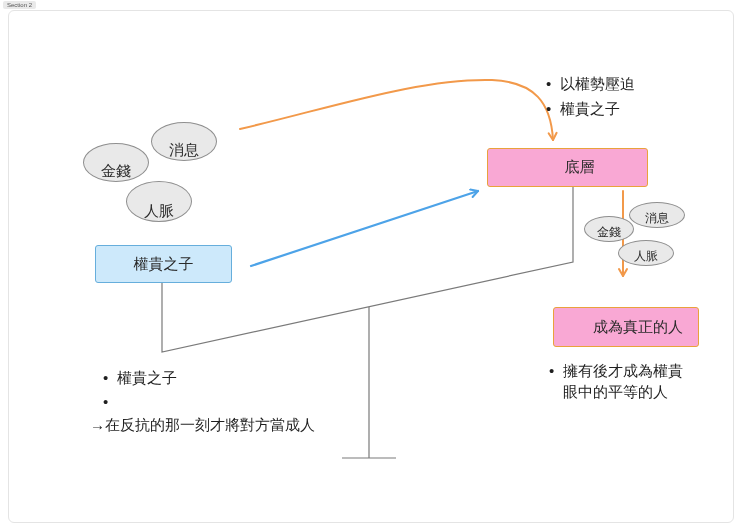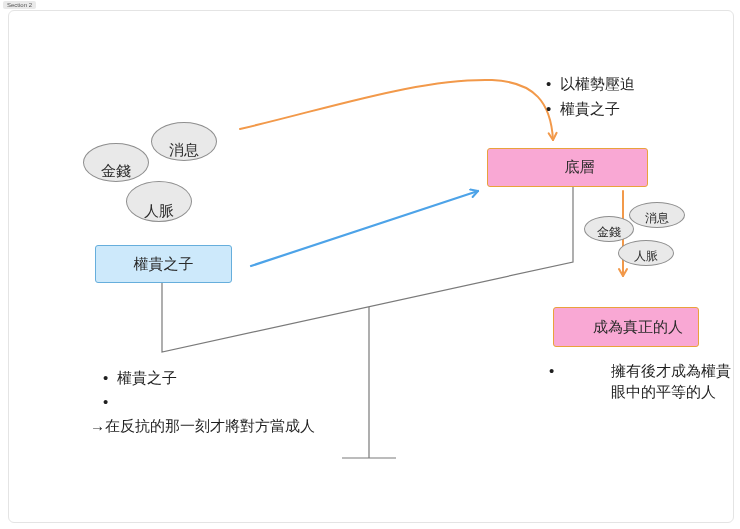--- a/index.html
+++ b/index.html
@@ -26,23 +26,23 @@
     position:absolute;background:#e9e9e9;border:1px solid #8f8f8f;border-radius:50%;
     display:flex;align-items:flex-end;justify-content:center;z-index:2;color:#2a2a2a;
   }
   .ellipse.big{font-size:15px;}
   .ellipse.small{font-size:12px;}
   .note{position:absolute;font-size:15px;color:#1f1f1f;z-index:4;}
   .note-row{display:flex;align-items:flex-start;}
   .note-bullet{width:14px;flex:0 0 14px;text-align:left;}
   .note-tr .note-row{margin-bottom:8px;line-height:17px;}
   .note-bl .note-row{margin-bottom:7px;line-height:17px;padding-left:13px;}
-  .note-bl .conclusion{line-height:17px;margin-top:2px;}
+  .note-bl .conclusion{line-height:17px;margin-top:2px;font-family:Liberation Serif, serif;}
   .note-br .note-row{line-height:21px;}
-  .note-br .note-text{width:124px;margin-left:48px;}
+  .note-br .note-text{width:124px;}
 </style>
 </head>
 <body>
 
 <div class="canvas">
 
   <div class="section-badge">Section 2</div>
   <div class="section-frame"></div>
 
   <svg class="connector-layer" viewBox="0 0 740 529" xmlns="http://www.w3.org/2000/svg">

